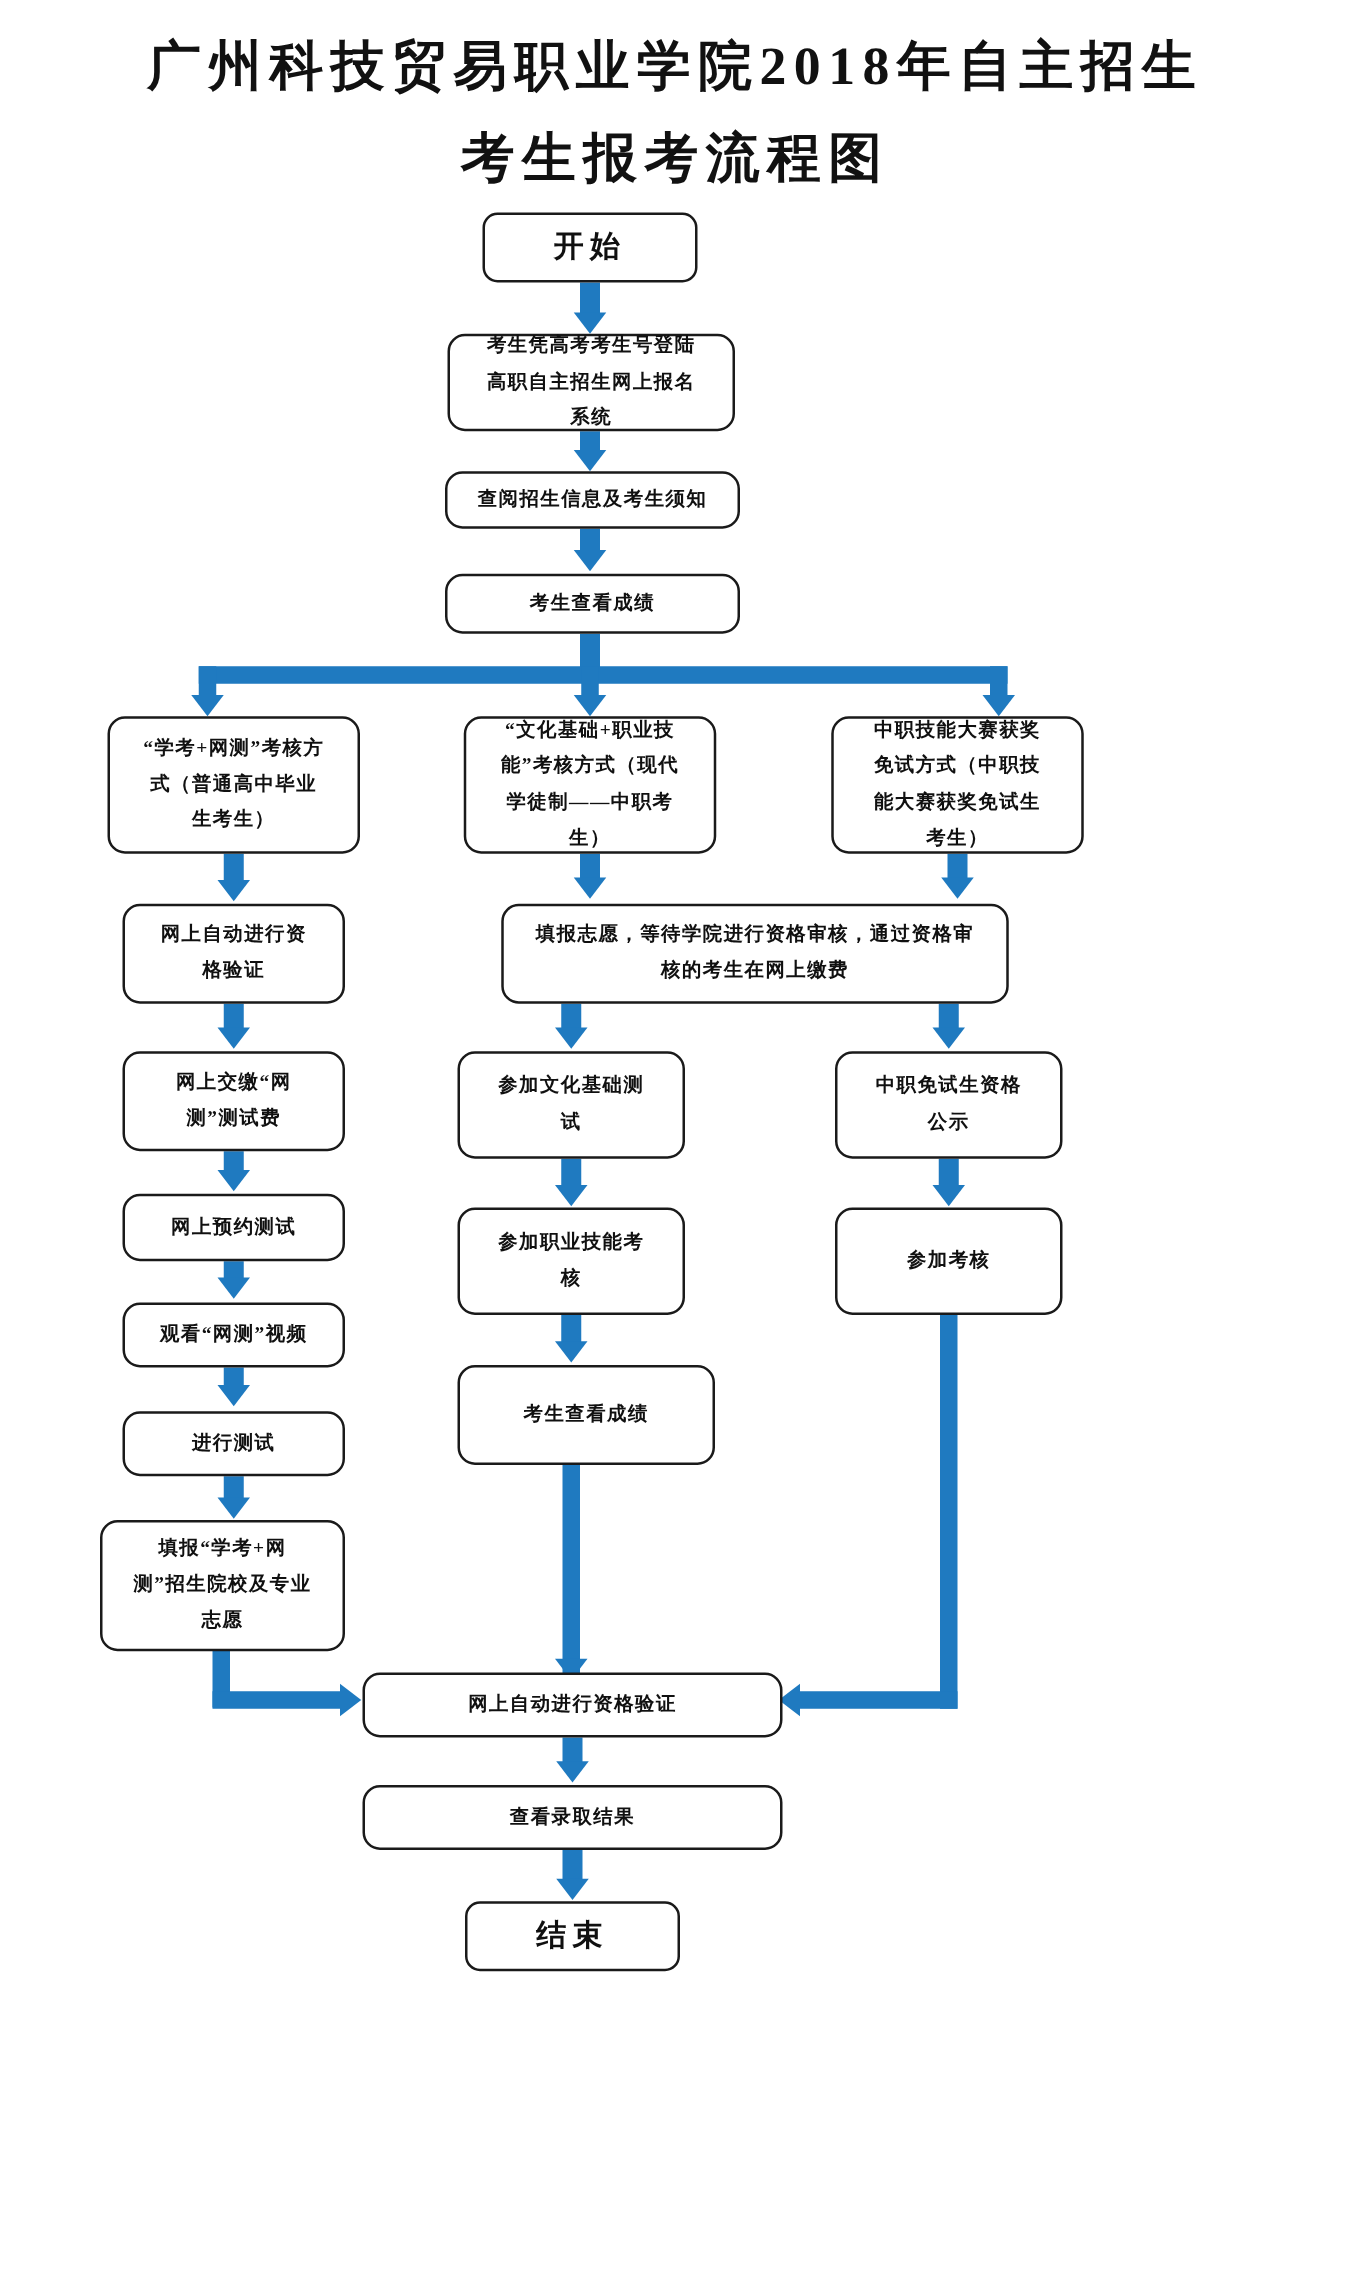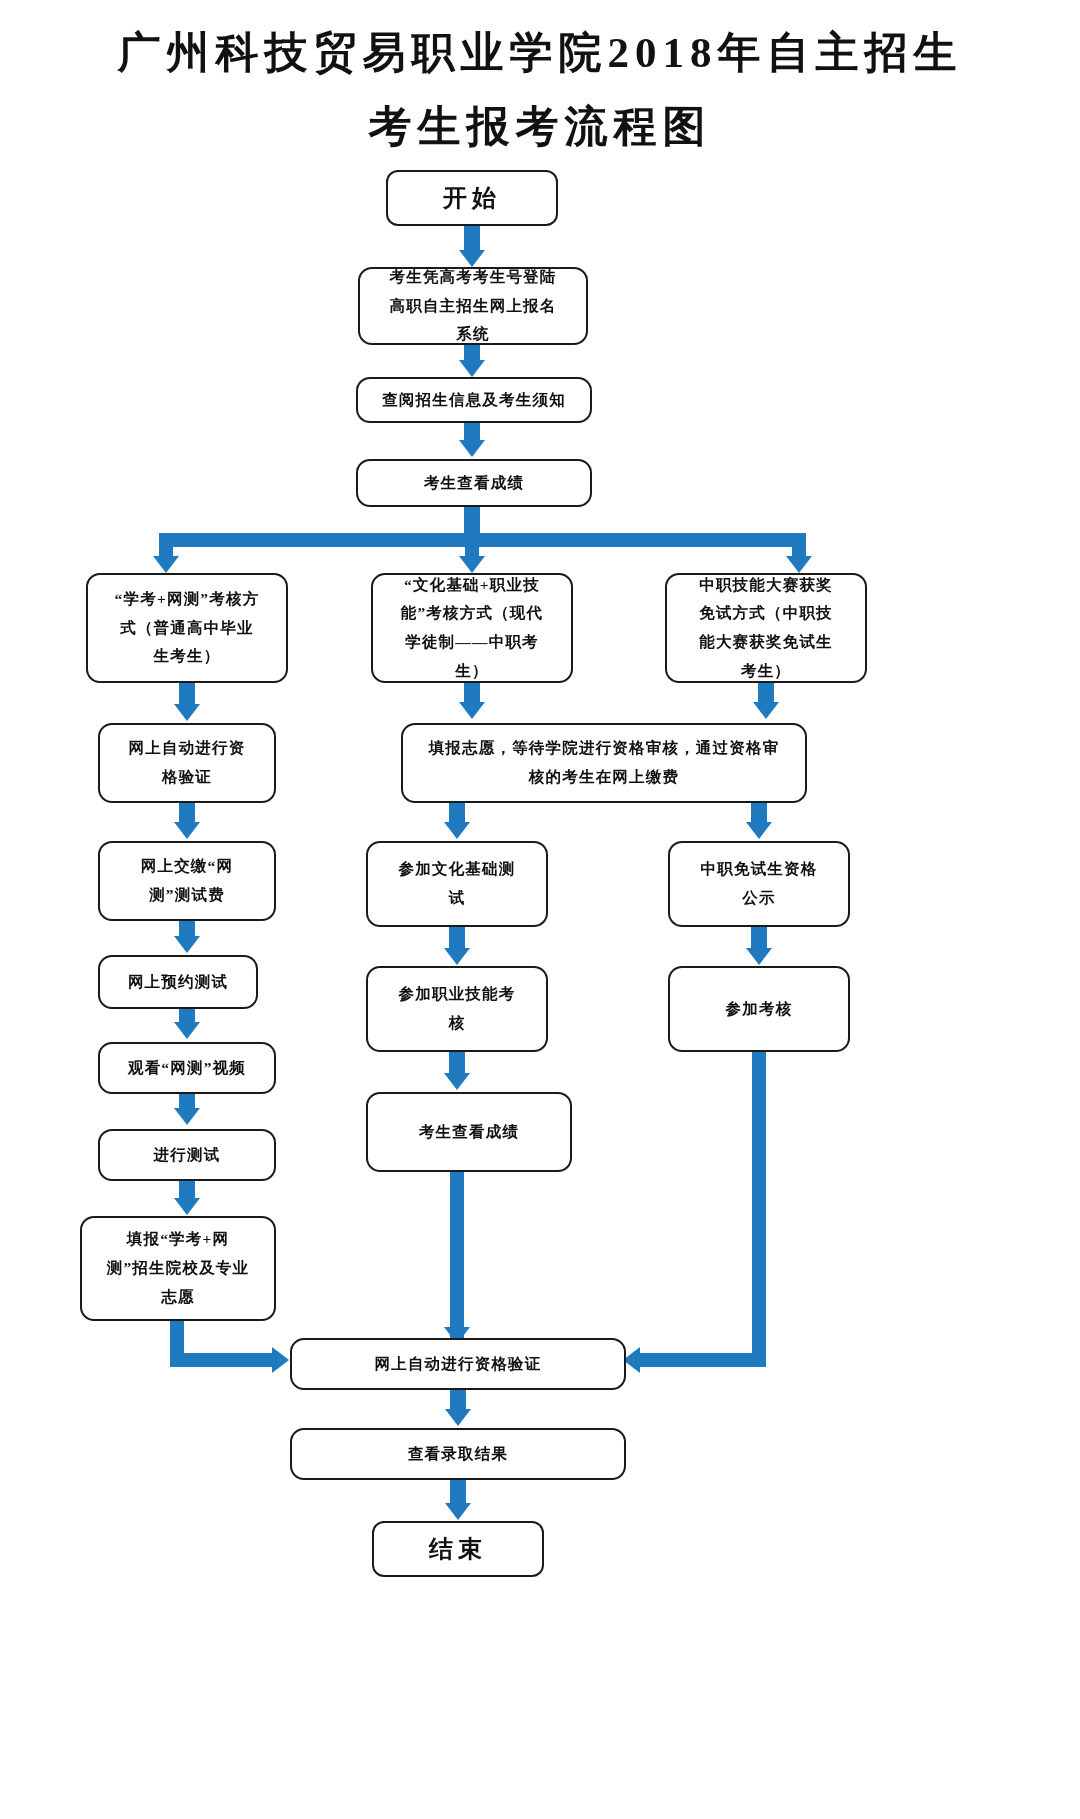--- a/index.html
+++ b/index.html
@@ -158,21 +158,21 @@
   <div class="conn" style="left:179px; top:803px; width:16px; height:24px;"></div>
   <div class="arrow-down" style="left:174px; top:822px;"></div>
 
   <div class="node" style="left:98px; top:841px; width:178px; height:80px;">
     <span class="txt">网上交缴“网测”测试费</span>
   </div>
 
   <div class="conn" style="left:179px; top:921px; width:16px; height:20px;"></div>
   <div class="arrow-down" style="left:174px; top:936px;"></div>
 
-  <div class="node" style="left:98px; top:955px; width:160px; height:54px;align-items:center;">
+  <div class="node" style="left:98px; top:955px; width:178px; height:54px;align-items:center;">
     <span class="txt">网上预约测试</span>
   </div>
 
   <div class="conn" style="left:179px; top:1009px; width:16px; height:17px;"></div>
   <div class="arrow-down" style="left:174px; top:1022px;"></div>
 
   <div class="node" style="left:98px; top:1042px; width:178px; height:52px;">
     <span class="txt">观看“网测”视频</span>
   </div>
 

